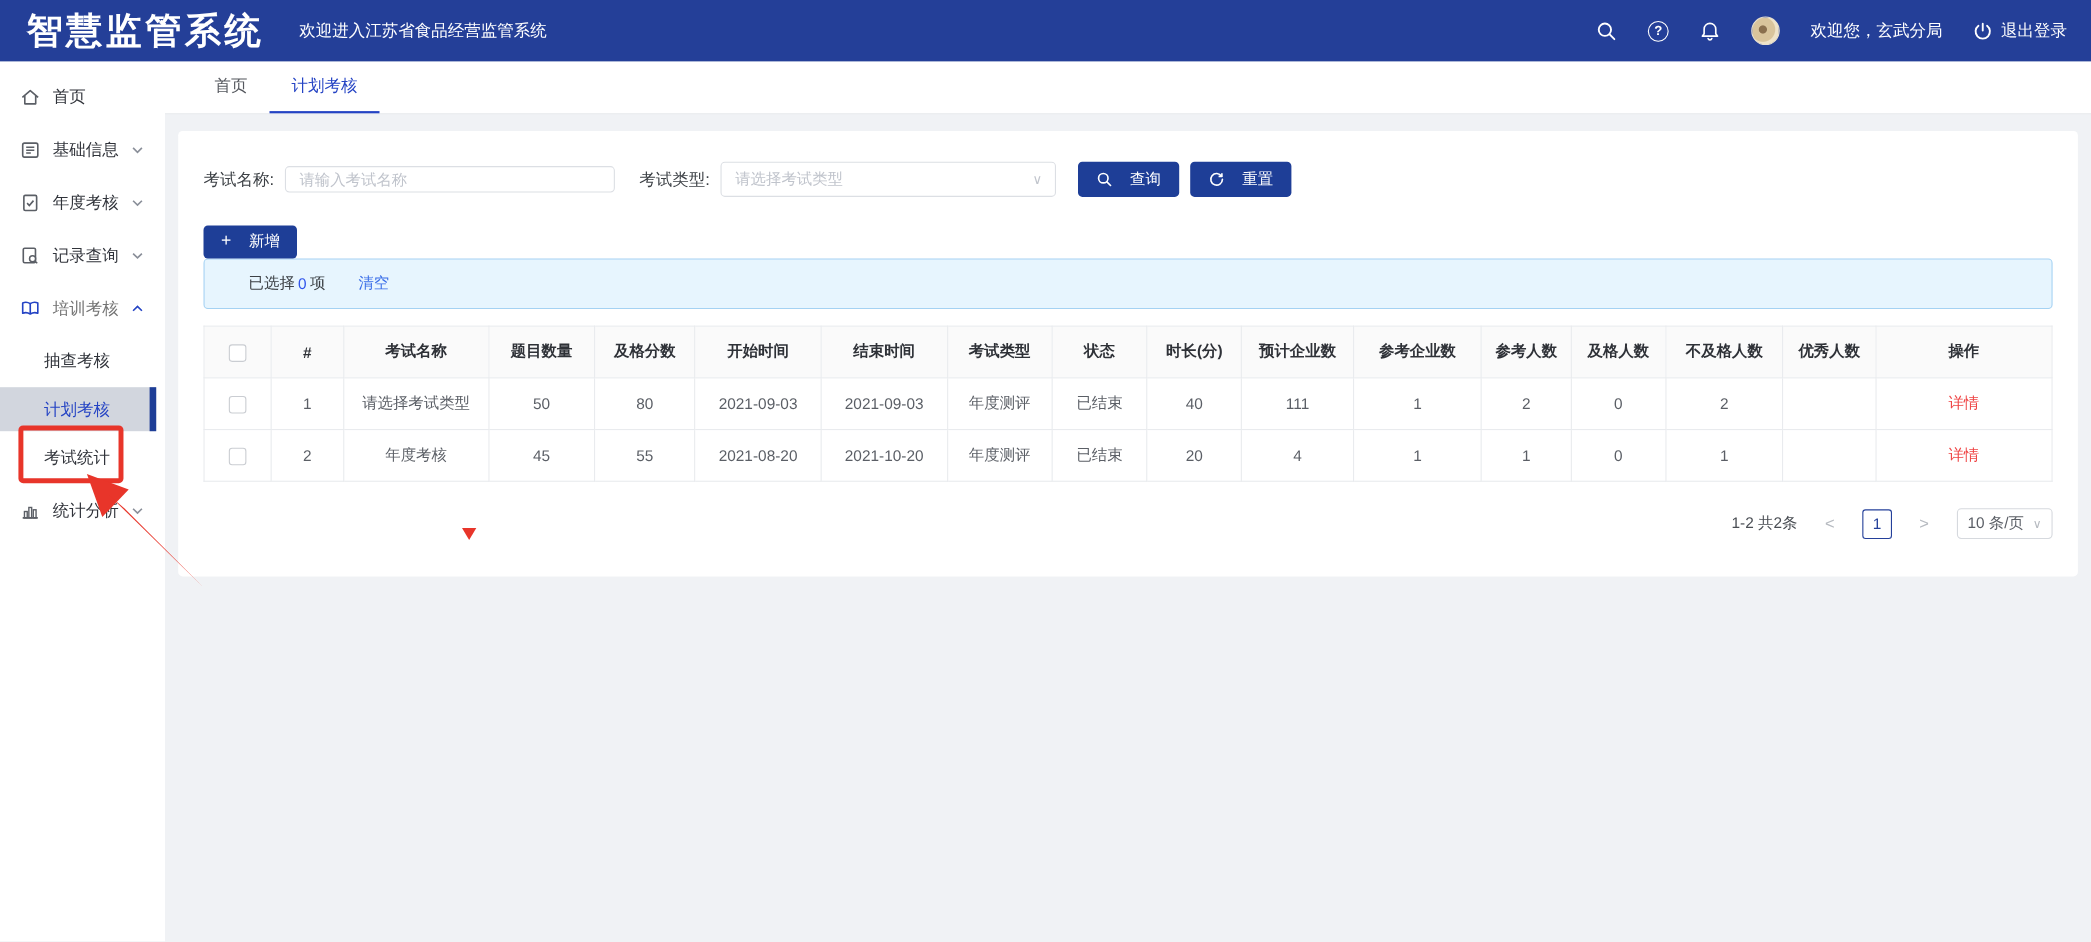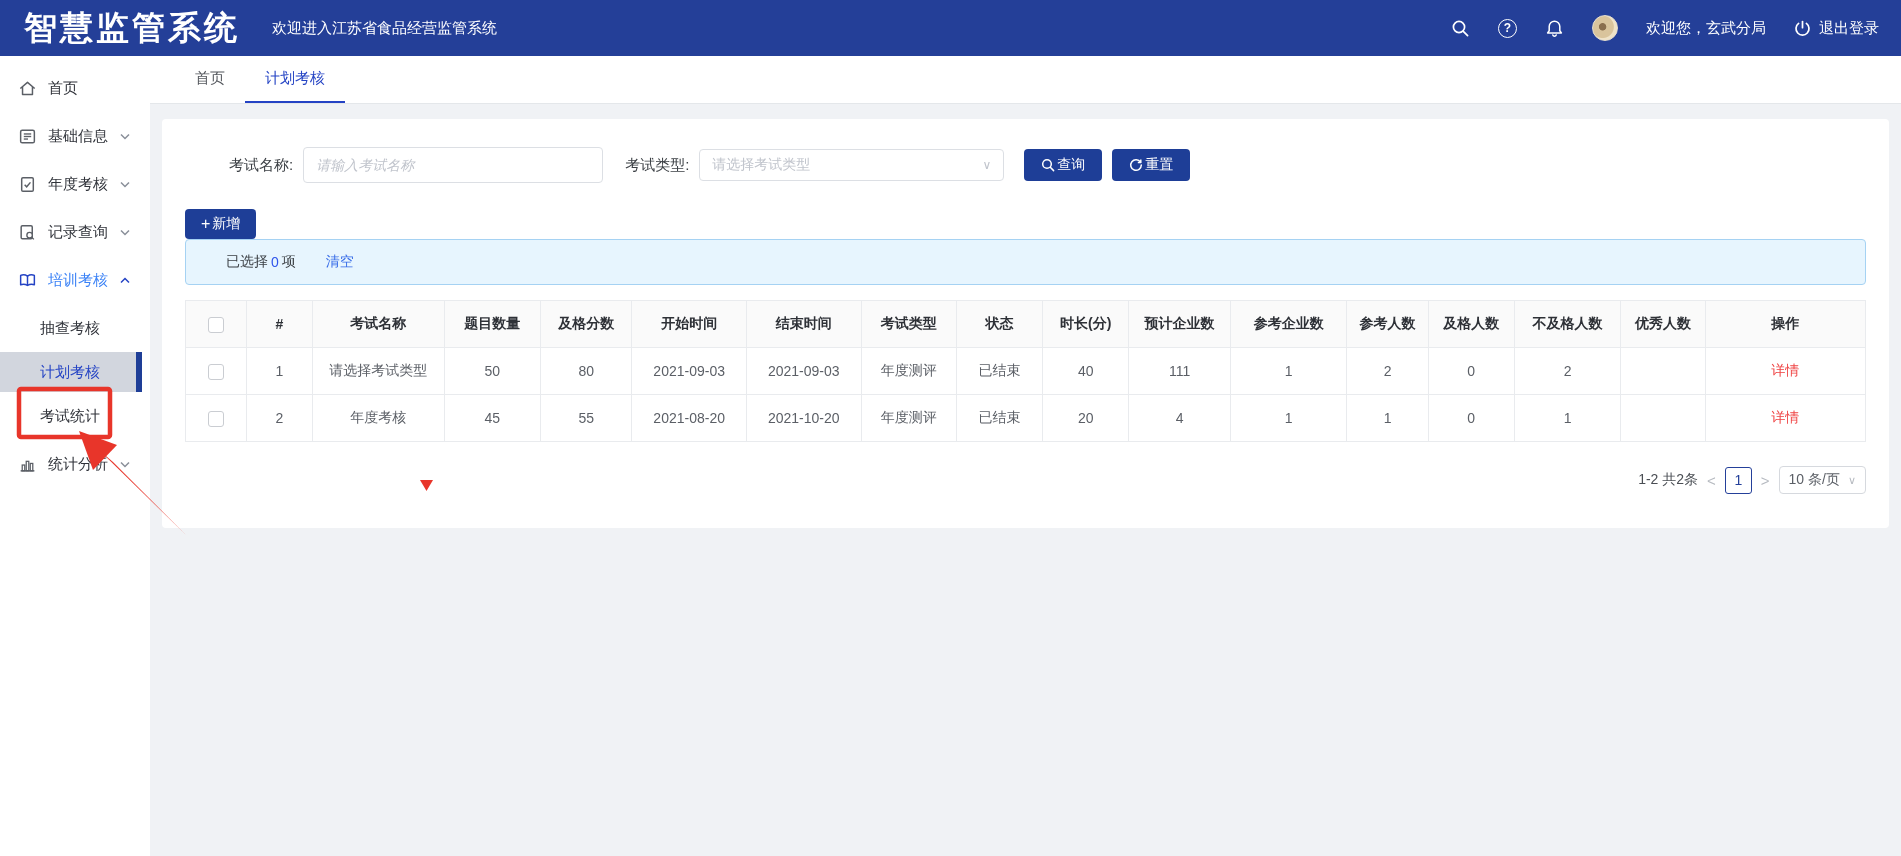--- a/index.html
+++ b/index.html
@@ -31,21 +31,21 @@
 
   
   .main { display:flex; height:800px; }
   .sidebar { width:150px; background:#fff; flex-shrink:0; padding-top:8px; }
   .menu-item {
     height:48px; display:flex; align-items:center; padding-left:18px;
     font-size:15px; color:#30333a; cursor:pointer; position:relative;
   }
   .menu-item .micon { width:19px; height:19px; margin-right:11px; display:flex; align-items:center; }
   .menu-item .chev { margin-left:auto; margin-right:20px; display:flex; }
-  .menu-item.active { color:#3b82f6; }
+  .menu-item.active { color:#737373; }
   .submenu-item {
     height:40px; margin:4px 0; display:flex; align-items:center; padding-left:40px;
     font-size:15px; color:#30333a; cursor:pointer;
   }
   .submenu-item.active {
     background:#d2d6de; color:#2443c4;
     border-right:6px solid #1e3e97; margin-right:8px;
   }
   .content-col { flex:1; display:flex; flex-direction:column; min-width:0; }
   .tabbar {
@@ -54,37 +54,37 @@
   }
   .tab {
     display:flex; align-items:center; padding:0 20px; font-size:15px; color:#55585e;
     cursor:pointer; border-bottom:2px solid transparent;
   }
   .tab.active { color:#2443c4; border-bottom-color:#2443c4; }
   .content { flex:1; }
   .card { margin:15px 12px; background:#fff; border-radius:4px; padding:28px 23px 34px; }
 
   
-  .filter-row { display:flex; align-items:center;margin-left:44px; }
+  .filter-row { display:flex; align-items:center; }
   .f-label { font-size:15px; color:#3c4045; margin-right:10px; white-space:nowrap; }
   .f-input {
-    width:300px; height:36px; border:1px solid #dcdfe4; border-radius:4px;
+    width:300px; height:24px; border:1px solid #dcdfe4; border-radius:4px;
     padding:0 12px; font-size:14px; color:#333; margin-right:22px; outline:none;
-    font-family:inherit; background:#fff;font-style:italic;
+    font-family:inherit; background:#fff;
   }
   .f-input::placeholder { color:#c0c4cc; }
   .f-select {
     width:305px; height:32px; border:1px solid #dcdfe4; border-radius:4px;
     display:flex; align-items:center; justify-content:space-between; padding:0 12px;
     color:#c0c4cc; font-size:14px; margin-right:20px; cursor:pointer; background:#fff;
   }
   .f-select .caret { color:#c0c4cc; font-size:12px; }
   .btn {
     height:32px; background:#1e3e97; color:#fff; border:none; border-radius:4px;
-    font-size:14px; display:inline-flex; align-items:center; gap:2px; padding:0 17px;
+    font-size:14px; display:inline-flex; align-items:center; gap:16px; padding:0 17px;
     cursor:pointer; font-family:inherit; white-space:nowrap;
   }
   .btn + .btn { margin-left:10px; }
   .plus-glyph { font-size:16px; line-height:1; }
 
   .add-row { margin-top:26px; }
   .btn.add { height:30px; padding:0 16px; }
 
   .selection-bar {
     height:46px; background:#e7f5fe; border:1px solid #a5d2f3;
@@ -100,21 +100,21 @@
   th,td { border:1px solid #e9ebee; text-align:center; height:47px; padding:0 4px; overflow:hidden; white-space:nowrap; }
   thead th { background:#fafafa; color:#2e3137; font-weight:bold; }
   tbody td { background:#fff; }
   a.detail { color:#ef4444; text-decoration:none; cursor:pointer; }
   .checkbox {
     display:inline-block; width:16px; height:16px; border:1px solid #cacdd2;
     border-radius:3px; background:#fff; vertical-align:middle; cursor:pointer;
   }
 
   
-  .pagination { display:flex; justify-content:flex-end; align-items:center; margin-top:24px; gap:9px; font-size:14px; color:#4a4e54; }
+  .pagination { display:flex; justify-content:flex-end; align-items:center; margin-top:24px; gap:25px; font-size:14px; color:#4a4e54; }
   .pg-arrow { color:#b6bac0; font-size:15px; cursor:pointer; }
   .pg-current {
     min-width:27px; height:27px; border:1px solid #24409a; border-radius:3px; color:#24409a;
     display:flex; align-items:center; justify-content:center; cursor:pointer; padding:0 4px;
   }
   .pg-size {
     border:1px solid #d6d9de; border-radius:4px; height:28px; display:flex; align-items:center;
     gap:8px; padding:0 9px; color:#5b5f66; cursor:pointer; background:#fff;
   }
   .pg-size .caret { color:#b6bac0; font-size:11px; }

